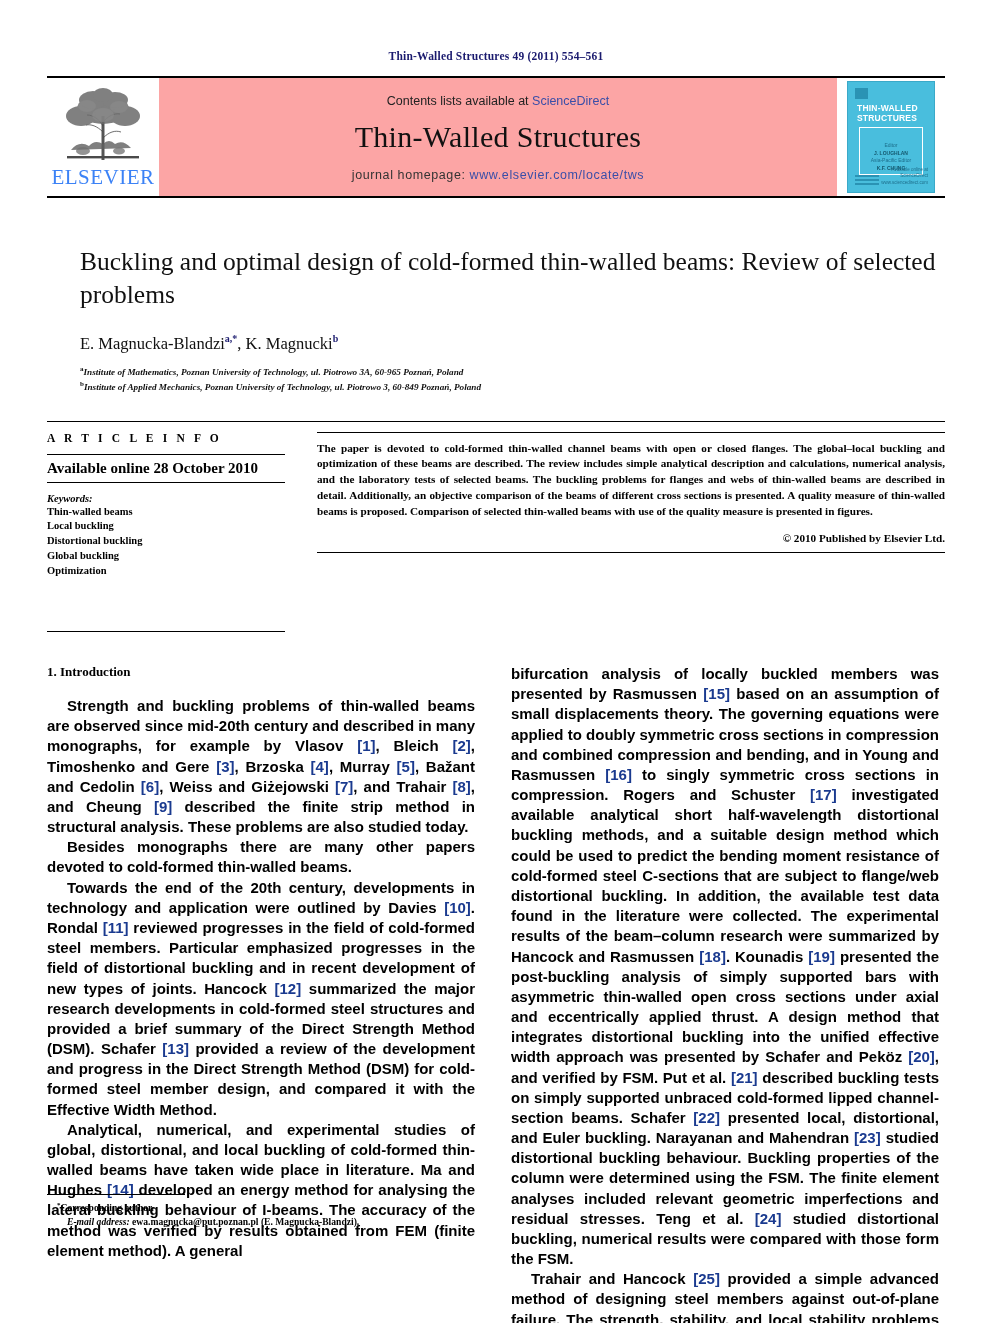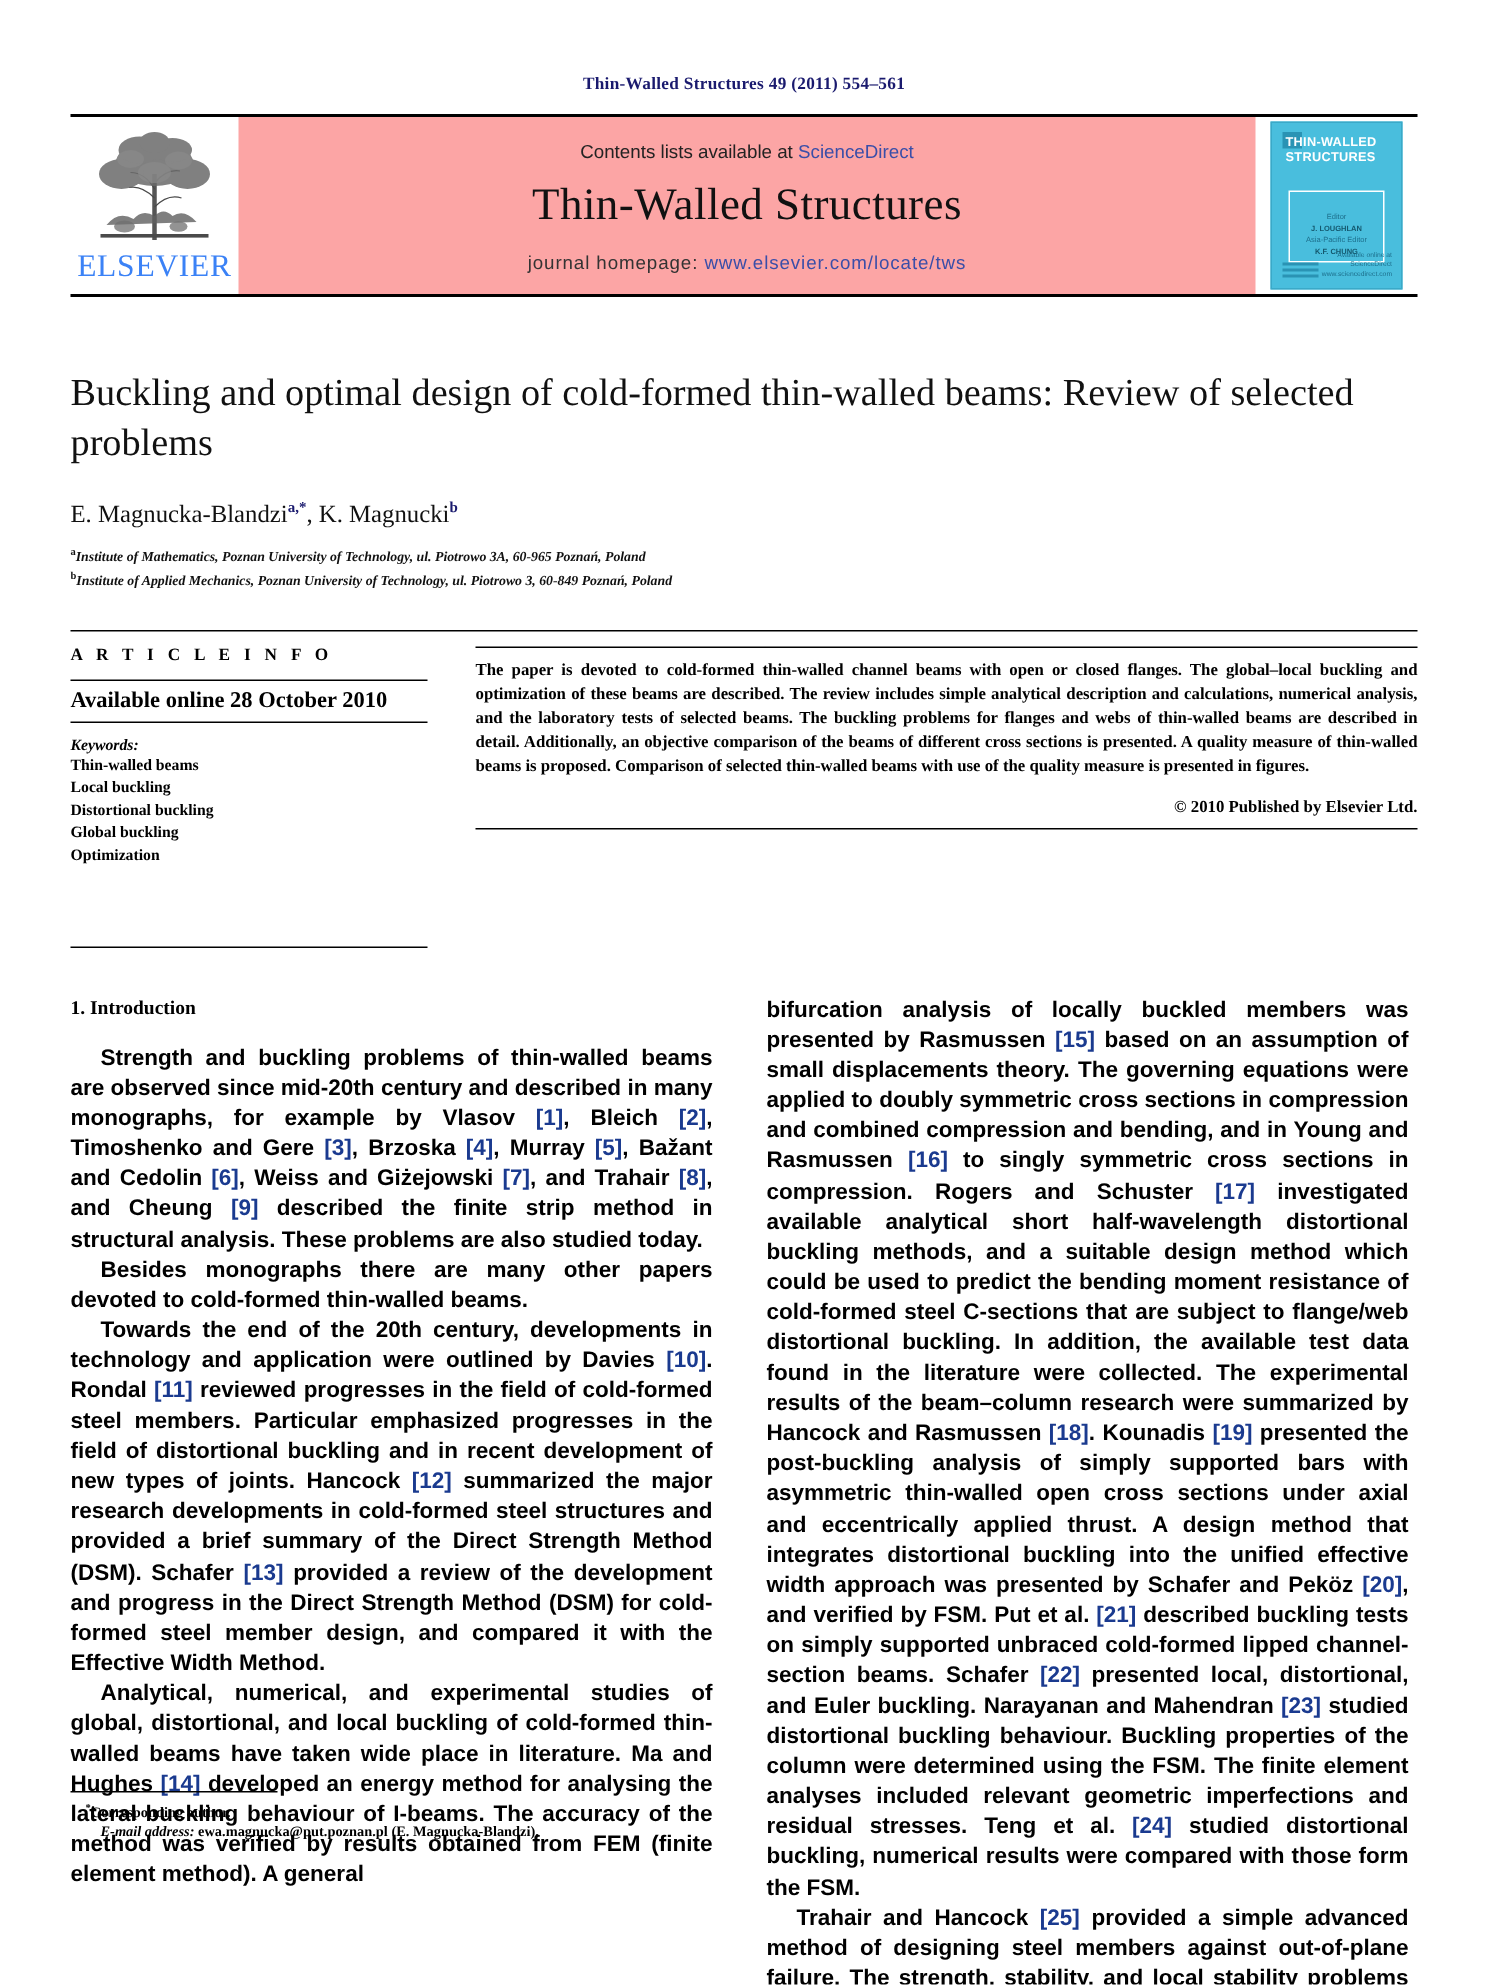--- a/index.html
+++ b/index.html
@@ -112,21 +112,21 @@
     border: 1px solid #3aa9c8;
   }
   .cover-badge {
     position: absolute;
     left: 7px; top: 6px;
     width: 13px; height: 11px;
     background: #2a93b4;
   }
   .cover-title {
     position: absolute;
-    left: 9px; top: 8px;
+    left: 9px; top: 22px;
     font-family: "Liberation Sans", sans-serif;
     font-size: 8.5px;
     font-weight: bold;
     color: #ffffff;
     line-height: 1.15;
     letter-spacing: 0.2px;
   }
   .cover-box {
     position: absolute;
     left: 11px; top: 45px;
@@ -162,21 +162,21 @@
     color: #1d6f8c;
     text-align: right;
     line-height: 1.4;
   }
   .banner-bottom-rule {
     border-bottom: 2.5px solid #000;
     margin-bottom: 0;
   }
 
   
-  .title-block { margin-top: 48px; }
+  .title-block { margin-top: 48px; margin-left: 33px; }
   .art-title {
     font-family: "Liberation Serif", serif;
     font-size: 25.5px;
     line-height: 1.28;
     color: #111;
     margin: 0 0 22px 0;
     font-weight: normal;
   }
   .authors {
     font-family: "Liberation Serif", serif;

